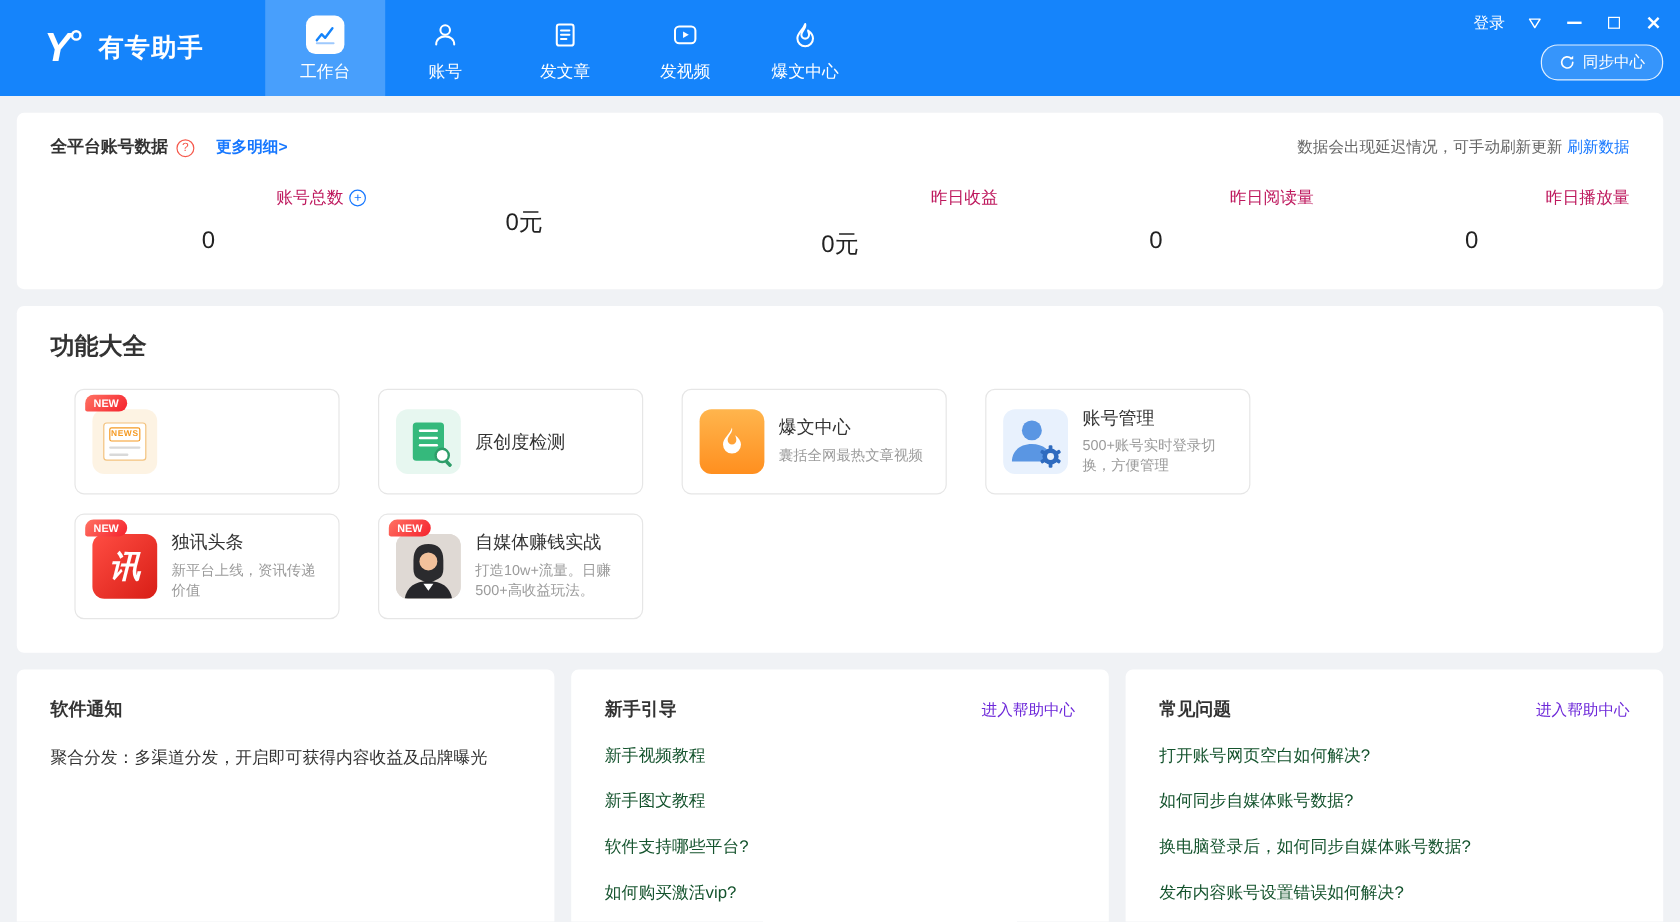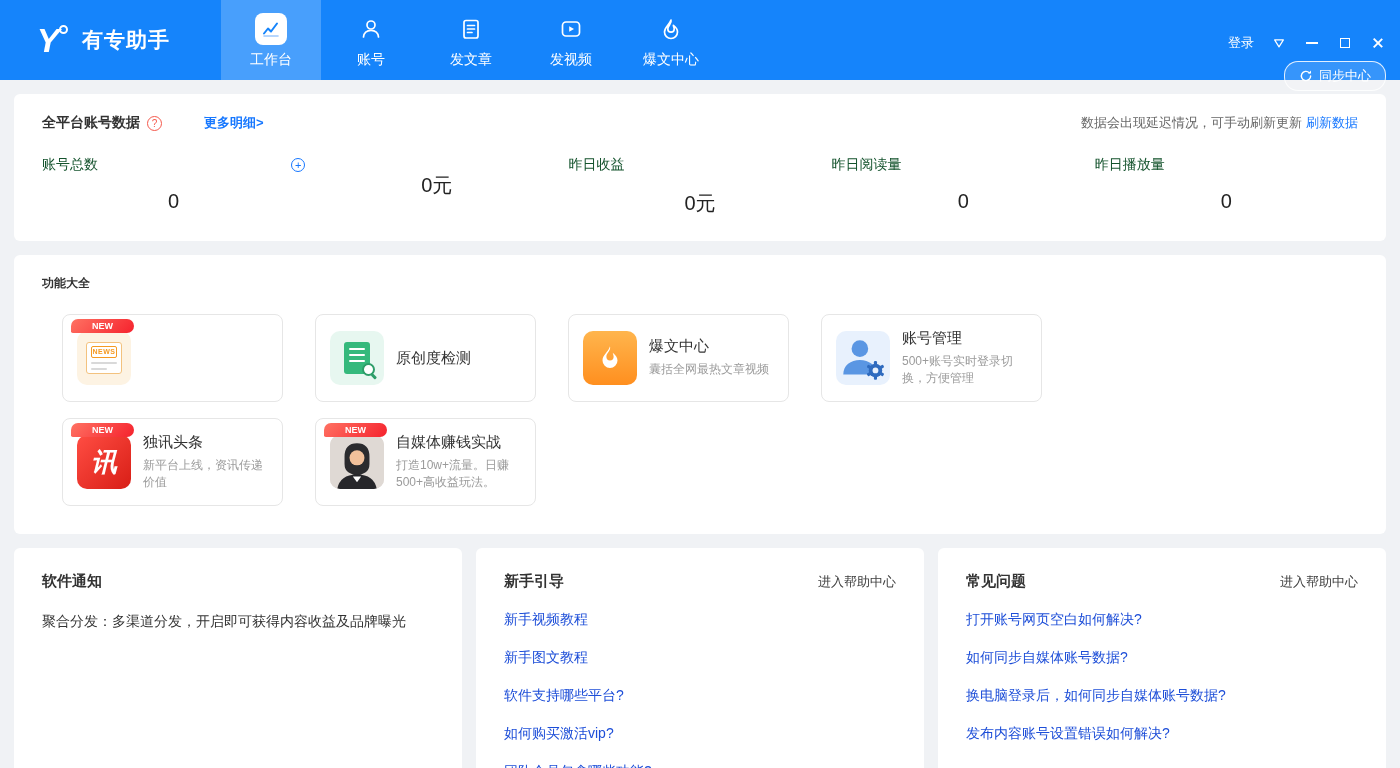--- a/index.html
+++ b/index.html
@@ -14,21 +14,21 @@
   .logo-ring { position:absolute; top:7px; right:2px; width:9px; height:9px; border:2.5px solid #fff; border-radius:50%; }
   .logo-text { font-size:21px; font-weight:bold; letter-spacing:1px; }
 
   .nav { display:flex; height:100%; }
   .nav-item { width:100px; display:flex; flex-direction:column; align-items:center; justify-content:center; cursor:pointer; }
   .nav-item.active { background:rgba(255,255,255,0.22); }
   .nav-icon-wrap { height:34px; display:flex; align-items:center; justify-content:center; }
   .icon-box { width:32px; height:32px; background:#fff; border-radius:8px; display:flex; align-items:center; justify-content:center; }
   .nav-label { font-size:14px; margin-top:5px; }
 
-  .header-right { position:absolute; top:10px; right:14px; display:flex; flex-direction:column; align-items:flex-end; gap:9px;margin-top:24px; }
+  .header-right { position:absolute; top:10px; right:14px; display:flex; flex-direction:column; align-items:flex-end; gap:9px; }
   .win-controls { display:flex; align-items:center; gap:17px; }
   .login-link { font-size:13px; cursor:pointer; }
   .ctrl-btn { display:flex; align-items:center; justify-content:center; width:16px; height:16px; cursor:pointer; }
   .min-icon { width:12px; height:2px; background:#fff; }
   .max-icon { width:10px; height:10px; border:1.5px solid #fff; }
   .close-icon { width:12px; height:12px; position:relative; }
   .close-icon::before,.close-icon::after { content:""; position:absolute; left:5px; top:0; width:1.6px; height:12px; background:#fff; }
   .close-icon::before { transform:rotate(45deg); }
   .close-icon::after { transform:rotate(-45deg); }
   .sync-btn { display:flex; align-items:center; gap:6px; border:1px solid rgba(255,255,255,0.85); background:rgba(255,255,255,0.14); color:#fff; font-size:13px; border-radius:14px; padding:5px 14px; cursor:pointer; font-family:inherit; }
@@ -36,36 +36,36 @@
   
   .main { padding:14px; display:flex; flex-direction:column; gap:14px; }
   .card { background:#fff; border-radius:6px; }
 
   
   .stats-card { padding:20px 28px 24px; }
   .stats-head { display:flex; align-items:center; }
   .stats-title { font-size:14px; font-weight:bold; color:#333; }
   .help-icon { width:15px; height:15px; border:1px solid #f5594c; color:#f5594c; border-radius:50%; font-size:10px; display:inline-flex; align-items:center; justify-content:center; margin-left:7px; cursor:pointer; }
   .help-icon::before { content:"?"; }
-  .more-link { color:#1677ff; font-size:13px; font-weight:bold; margin-left:42px; cursor:pointer; }
+  .more-link { color:#1677ff; font-size:13px; font-weight:bold; margin-left:18px; cursor:pointer; }
   .refresh-note { margin-left:auto; font-size:13px; color:#666; }
   .refresh-link { color:#1677ff; margin-left:4px; cursor:pointer; font-size:13px;text-align:center; }
   .stats-row { display:flex; margin-top:24px; }
   .stat { flex:1; text-align:center; }
-  .stat-label { font-size:14px; color:#14532d; display:flex; align-items:center; justify-content:space-between; gap:5px; }
+  .stat-label { font-size:14px; color:#be185d; display:flex; align-items:center; justify-content:flex-end; gap:5px; }
   .add-icon { width:14px; height:14px; border:1px solid #1677ff; color:#1677ff; border-radius:50%; font-size:11px; display:inline-flex; align-items:center; justify-content:center; cursor:pointer; }
   .add-icon::before { content:"+"; }
   .stat-value { font-size:20px; color:#222; margin-top:16px; }
 
   
   .features-card { padding:20px 28px 28px; }
-  .features-title { font-size:12px; font-weight:bold; }
+  .features-title { font-size:20px; font-weight:bold; }
   .features-grid { margin:22px 0 0 20px; display:grid; grid-template-columns:repeat(4,221px); gap:16px 32px; }
   .feature-card { position:relative; height:88px; border:1px solid #e6e6e6; border-radius:8px; background:#fff; display:flex; align-items:center; gap:12px; padding:14px; cursor:pointer; }
-  .new-badge { position:absolute; top:4px; left:8px; background:linear-gradient(135deg,#ff7263,#f5222d); color:#fff; font-size:9px; font-weight:bold; padding:2px 21px; border-radius:8px 8px 8px 2px; z-index:2; }
+  .new-badge { position:absolute; top:4px; left:8px; background:linear-gradient(135deg,#ff7263,#f5222d); color:#fff; font-size:9px; font-weight:bold; padding:2px 7px; border-radius:8px 8px 8px 2px; z-index:2; }
   .feature-icon { width:54px; height:54px; border-radius:10px; flex-shrink:0; position:relative; display:flex; align-items:center; justify-content:center; overflow:hidden; }
   .feature-text { flex:1; min-width:0; }
   .feature-title { font-size:15px; color:#333; }
   .feature-desc { font-size:12px; color:#9b9b9b; margin-top:5px; line-height:1.45; }
 
   .icon-news { background:#fdf3e3; }
   .news-paper { width:36px; height:32px; background:#fff; border:1px solid #f3c27e; border-radius:3px; padding:3px 4px; }
   .news-banner { border:1px solid #f59a23; color:#f59a23; font-size:7px; font-weight:bold; text-align:center; line-height:10px; border-radius:2px; letter-spacing:0.5px; }
   .news-line { height:2px; background:#d9d9d9; border-radius:1px; margin-top:4px; }
   .news-line.short { width:60%; }
@@ -80,24 +80,24 @@
   .icon-user { background:#e8f1fd; }
   .icon-duxun { background:linear-gradient(135deg,#ff4d43,#d81e16); }
   .duxun-text { color:#fff; font-size:26px; font-weight:bold; font-style:italic; }
   .icon-photo { background:#dfd9d4; }
 
   
   .bottom-row { display:flex; gap:14px; }
   .panel { flex:1; height:234px; padding:24px 28px; overflow:hidden; }
   .panel-head { display:flex; align-items:center; justify-content:space-between; }
   .panel-title { font-size:15px; font-weight:bold; color:#333; }
-  .panel-link { font-size:13px; color:#404040; cursor:pointer; }
+  .panel-link { font-size:13px; color:#6d28d9; cursor:pointer; }
   .notice-text { margin-top:22px; font-size:14px; color:#333; }
   .panel-list { margin-top:10px; }
-  .panel-item { font-size:14px; color:#1d4ed8; padding:10px 0; cursor:pointer; }
+  .panel-item { font-size:14px; color:#14532d; padding:10px 0; cursor:pointer; }
 </style>
 </head>
 <body>
 
 <div class="app">
 
   <header class="header">
     <div class="logo">
       <div class="logo-mark">
         <span class="logo-y">Y</span>

